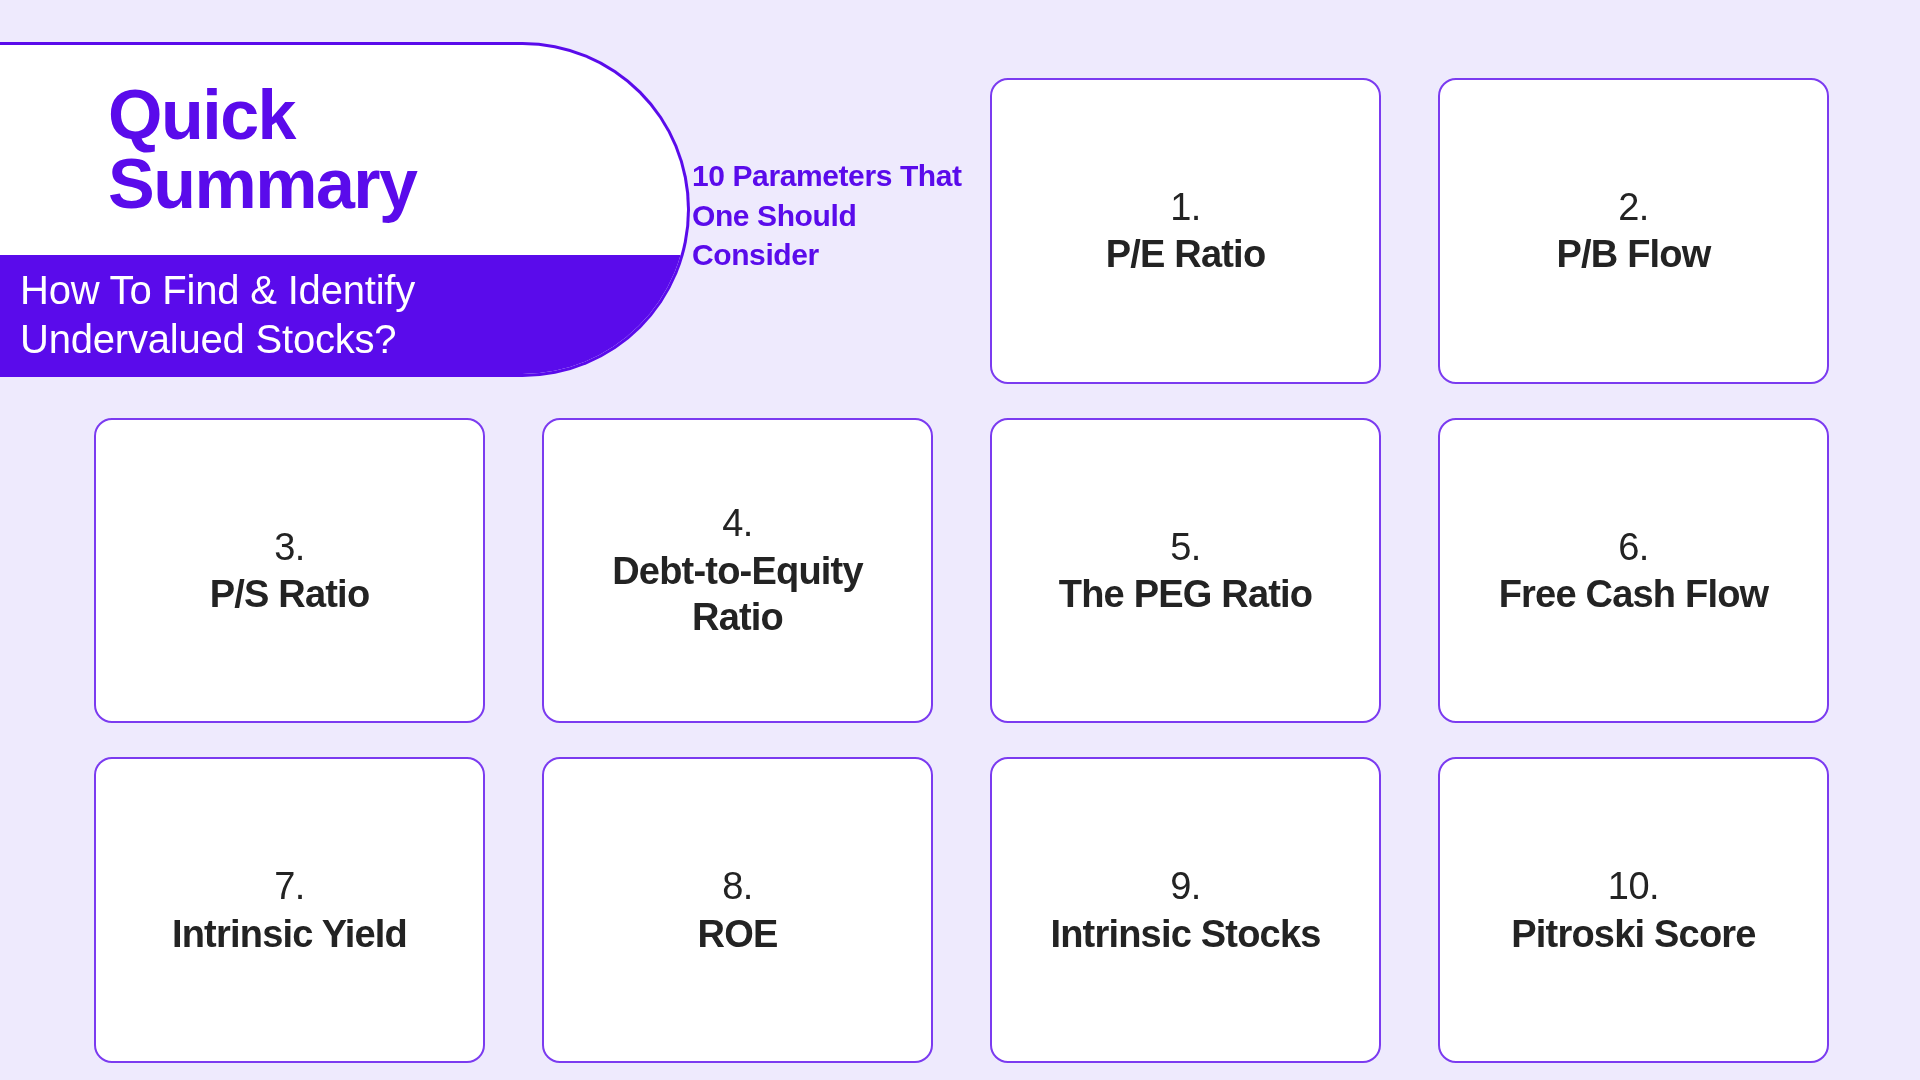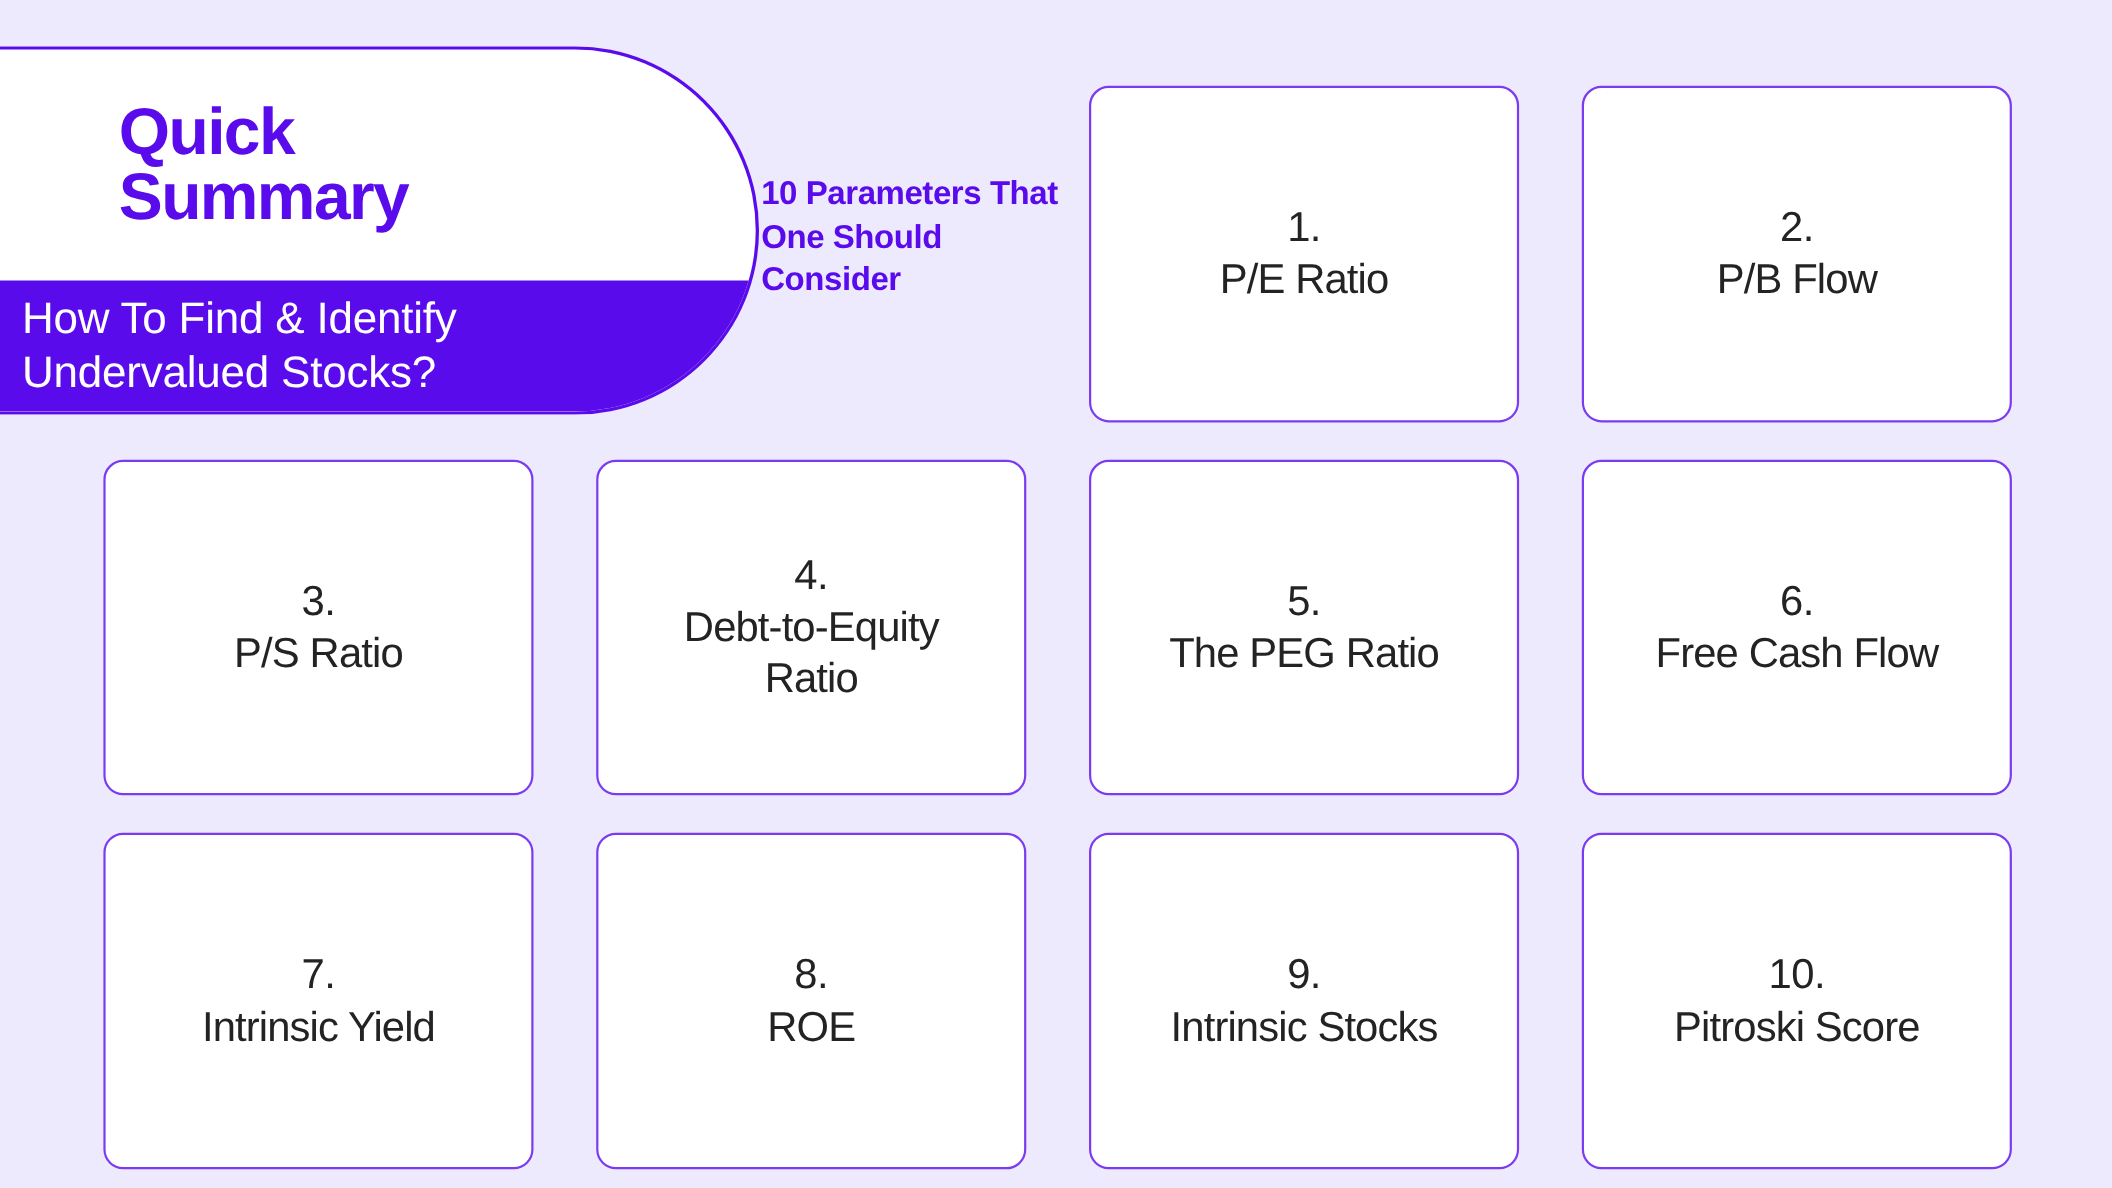--- a/index.html
+++ b/index.html
@@ -32,21 +32,21 @@
   #header-badge-title-area {
     position: absolute;
     left: 0; top: 0; right: 0;
     height: 210px;
     display: flex;
     align-items: center;
   }
   #header-title {
     margin-left: 168px;
     color: #5A0BEB;
-    font-size: 60px;
+    font-size: 70px;
     font-weight: 700;
     line-height: 0.98;
     letter-spacing: -1.5px;
     white-space: pre-line;
   }
   #header-badge-subtitle-area {
     position: absolute;
     left: 0;
     top: 210px;
     right: 0;
@@ -109,21 +109,21 @@
   .card-number {
     color: #232323;
     font-size: 38px;
     font-weight: 500;
     line-height: 1.25;
     letter-spacing: -0.5px;
   }
   .card-label {
     color: #232323;
     font-size: 38px;
-    font-weight: 400;
+    font-weight: 700;
     line-height: 1.22;
     letter-spacing: -0.8px;
     white-space: pre-line;
   }
   .card.placeholder {
     background: transparent;
     border: none;
   }
 </style>
 </head>

